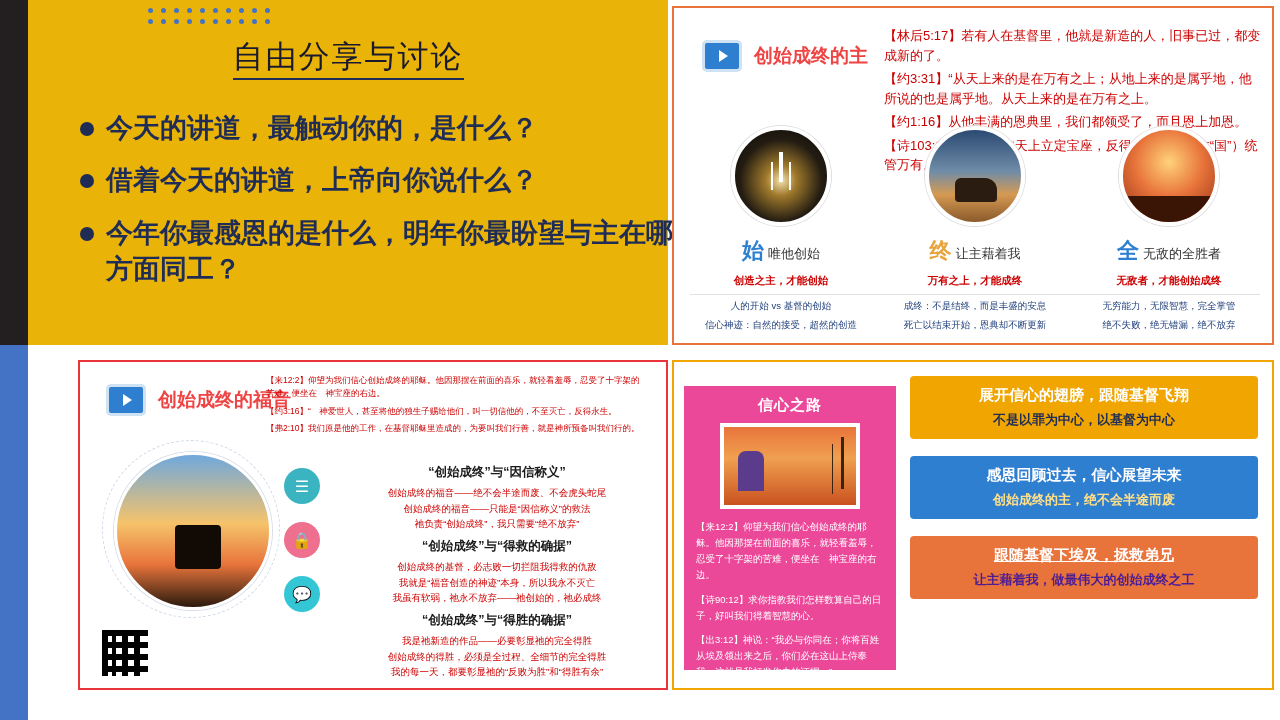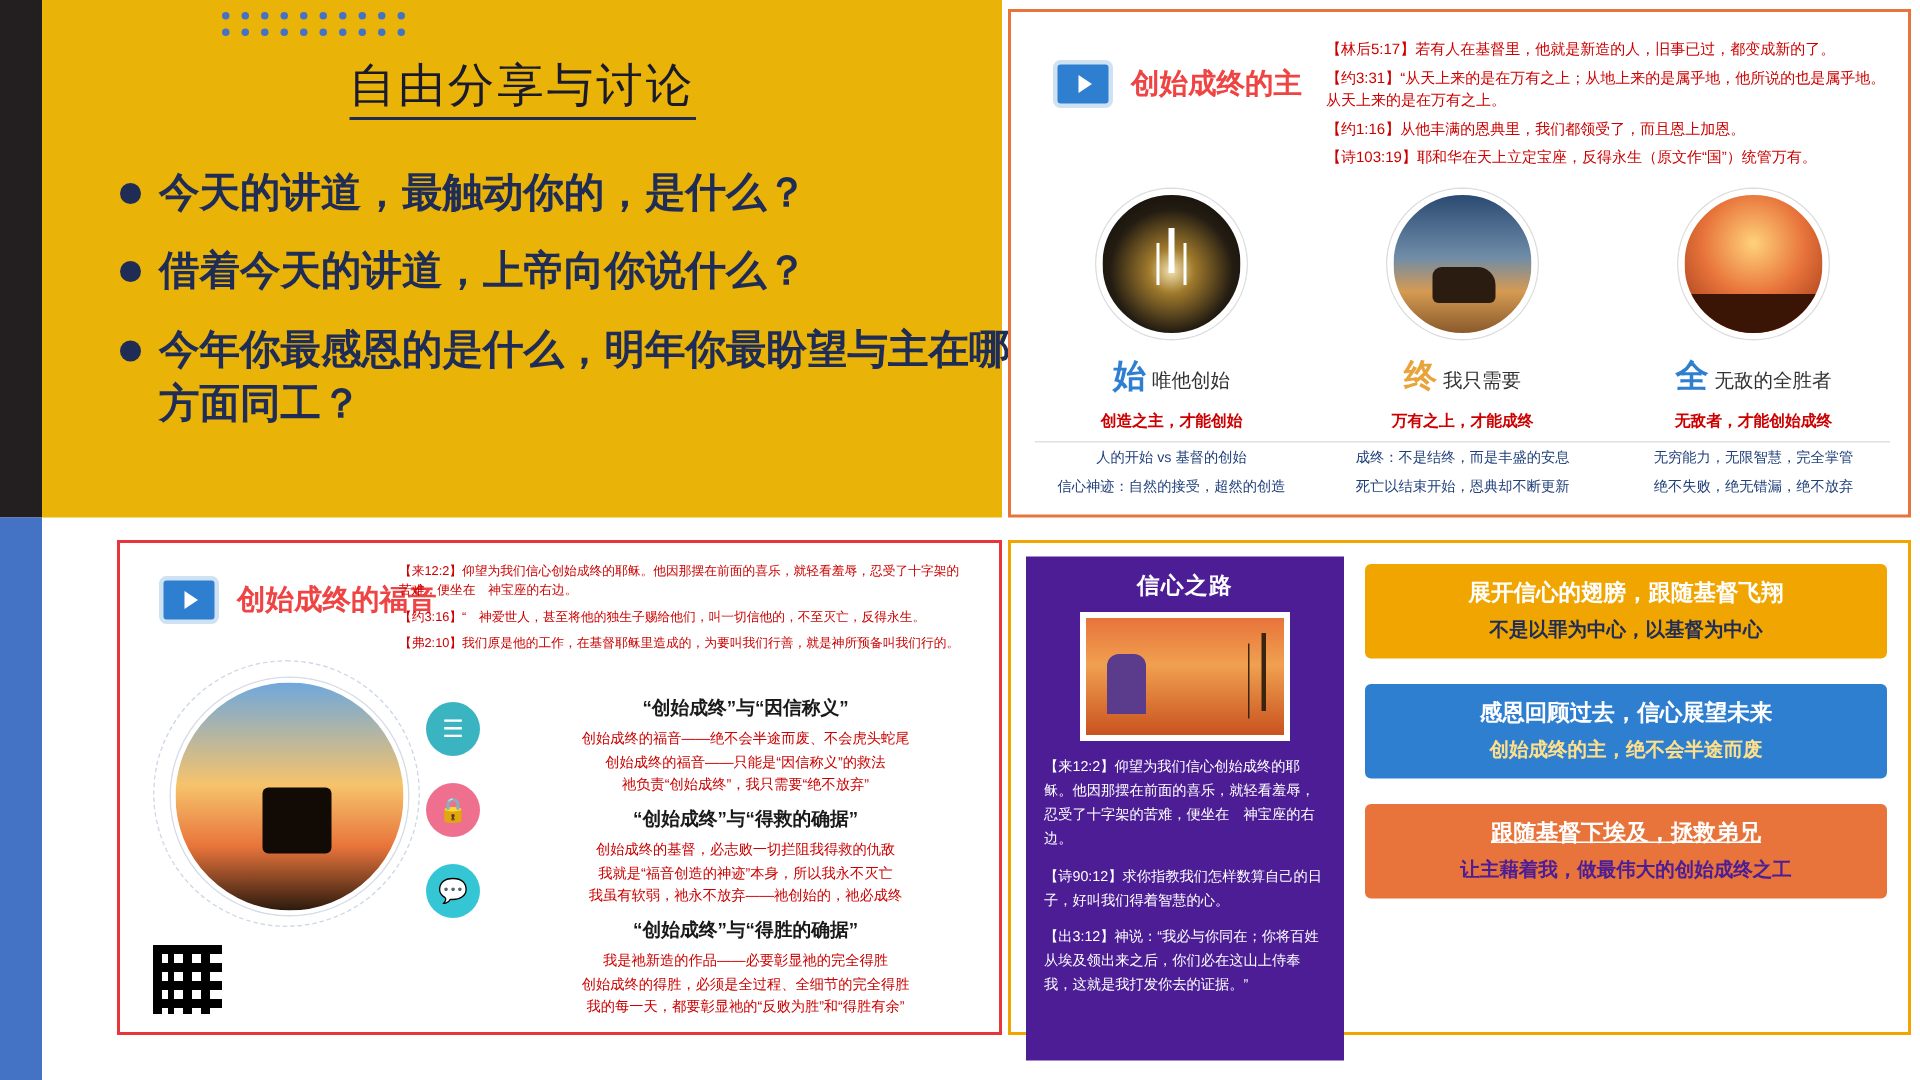--- a/index.html
+++ b/index.html
@@ -47,21 +47,21 @@
   .play-badge .tri{
     width:0;height:0;border-left:9px solid #fff;
     border-top:6px solid transparent;border-bottom:6px solid transparent;
     margin-left:3px;
   }
   .panel-head{display:flex;align-items:center;gap:12px;}
   .panel-head .h{font-size:19px;font-weight:bold;color:#ef4444;}
 
   
   .tr-head{position:absolute;left:28px;top:32px;}
-  .tr-verses{position:absolute;left:210px;top:18px;width:378px;color:#cc0000;font-size:10px;line-height:1.5;}
+  .tr-verses{position:absolute;left:210px;top:18px;width:378px;color:#cc0000;font-size:13px;line-height:1.5;}
   .tr-verses p{margin:0 0 4px 0;}
   .tr-cols{position:absolute;left:16px;top:118px;width:570px;display:flex;justify-content:space-between;}
   .tr-col{width:182px;text-align:center;}
   .circ{
     width:92px;height:92px;border-radius:50%;margin:0 auto;
     border:4px solid #fff;box-shadow:0 0 0 1px #ddd;
     overflow:hidden;position:relative;
   }
   .circ1{background:radial-gradient(circle at 50% 55%,#f3e2b0 0%,#a07a2c 22%,#231c12 60%,#0a0806 100%);}
   .circ1:after{content:"";position:absolute;left:44px;top:22px;width:4px;height:30px;background:#fff;box-shadow:-9px 9px 0 -1px #fff,9px 9px 0 -1px #fff;}
@@ -102,21 +102,21 @@
   .bl-p{font-size:9.5px;color:#cc0000;line-height:1.65;}
   .qr{
     position:absolute;left:22px;top:268px;width:46px;height:46px;
     background:
       linear-gradient(90deg,#000 0 6px,transparent 6px 10px,#000 10px 14px,transparent 14px 20px,#000 20px 26px,transparent 26px 32px,#000 32px 38px,transparent 38px 46px),
       linear-gradient(180deg,#000 0 6px,transparent 6px 12px,#000 12px 18px,transparent 18px 24px,#000 24px 30px,transparent 30px 36px,#000 36px 42px,transparent 42px 46px);
     background-blend-mode:multiply;background-color:#fff;
   }
 
   
-  .br-left{position:absolute;left:10px;top:9px;width:212px;height:336px;background:#4c1d95;}
+  .br-left{position:absolute;left:10px;top:24px;width:212px;height:284px;background:#ec4899;}
   .br-left-title{
     text-align:center;color:#fff;font-size:15px;font-weight:bold;
     padding:10px 0 8px;letter-spacing:1px;
   }
   .br-img{
     width:132px;height:78px;margin:0 auto;background:linear-gradient(#e8743b 0%,#f0a050 40%,#c9521f 100%);
     border:4px solid #fff;position:relative;overflow:hidden;
   }
   .br-img:after{content:"";position:absolute;left:14px;top:24px;width:26px;height:40px;background:#5a3b8c;border-radius:8px 8px 0 0;}
   .br-img:before{content:"";position:absolute;right:12px;top:10px;width:3px;height:52px;background:#3a2410;box-shadow:-10px 6px 0 -1px #3a2410;}
@@ -203,21 +203,21 @@
   <div class="tr-cols">
     <div class="tr-col">
       <div class="circ circ1"></div>
       <div class="kw b1"><span>始</span><span class="n">唯他创始</span></div>
       <div class="red-line">创造之主，才能创始</div>
       <div class="blue-line">人的开始 vs 基督的创始</div>
       <div class="blue-line" style="margin-top:4px">信心神迹：自然的接受，超然的创造</div>
     </div>
     <div class="tr-col">
       <div class="circ circ2"></div>
-      <div class="kw b2"><span>终</span><span class="n">我只需要</span></div>
+      <div class="kw b2"><span>终</span><span class="n">让主藉着我</span></div>
       <div class="red-line">万有之上，才能成终</div>
       <div class="blue-line">成终：不是结终，而是丰盛的安息</div>
       <div class="blue-line" style="margin-top:4px">死亡以结束开始，恩典却不断更新</div>
     </div>
     <div class="tr-col">
       <div class="circ circ3"></div>
       <div class="kw b3"><span>全</span><span class="n">无敌的全胜者</span></div>
       <div class="red-line">无敌者，才能创始成终</div>
       <div class="blue-line">无穷能力，无限智慧，完全掌管</div>
       <div class="blue-line" style="margin-top:4px">绝不失败，绝无错漏，绝不放弃</div>

